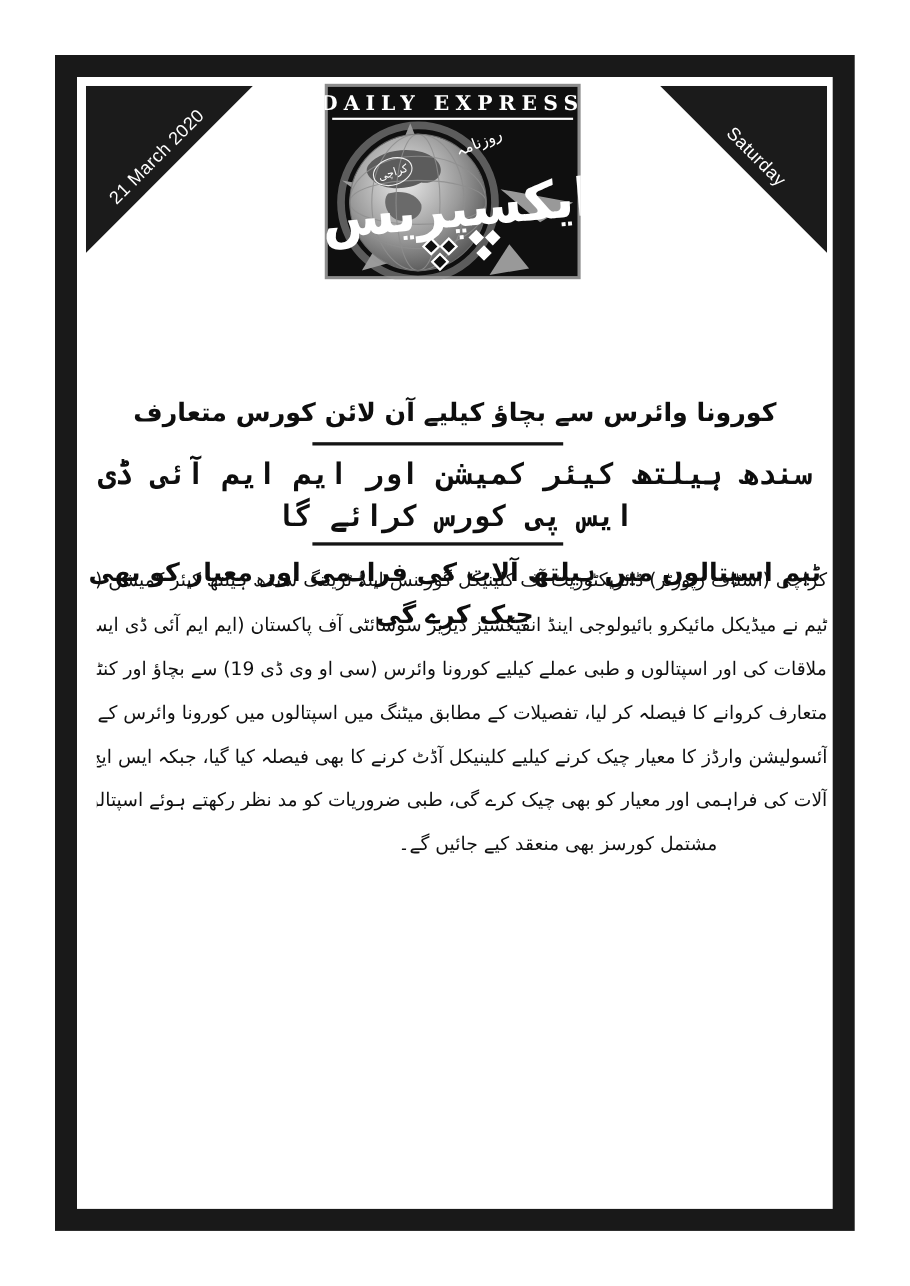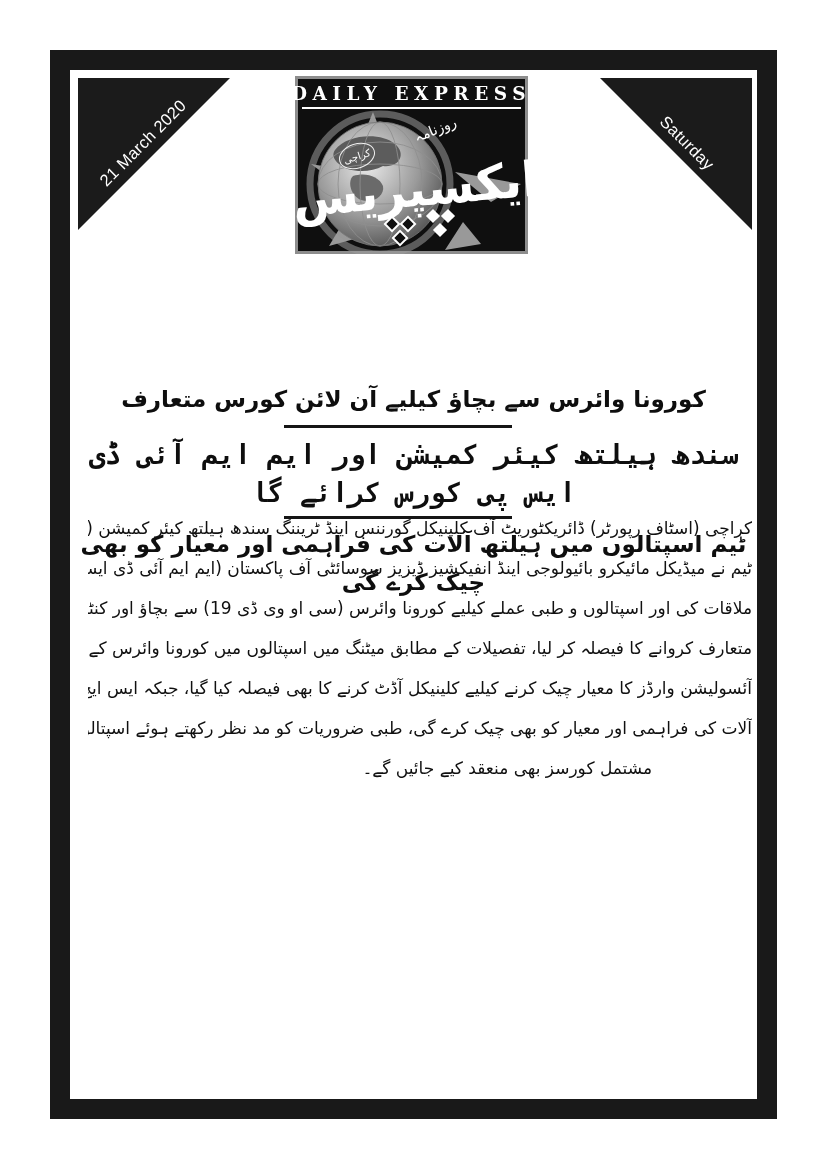--- a/index.html
+++ b/index.html
@@ -26,21 +26,21 @@
   .tri-tr .ribbon-label{transform:rotate(45deg) translateY(-16px);}
   
   .logo{position:absolute;left:295px;top:76px;width:233px;height:138px;}
   .logo svg{display:block;}
   
   .headlines{
     position:absolute;left:70px;top:356px;width:687px;
     direction:rtl;text-align:center;
   }
   .hline{font-weight:bold;color:#0e0e0e;}
-  .h1{font-size:23px;line-height:40px;margin-top:23px;}
+  .h1{font-size:23px;line-height:40px;}
   .h2{font-size:27px;line-height:38px;margin-top:10px;font-family:Liberation Mono, monospace;}
   .h3{font-size:23px;line-height:38px;margin-top:6px;}
   .rule{width:228px;height:3px;background:#151515;margin:6px auto 0;
         transform:translateX(-16px);}
   .rule2{margin-top:2px;}
   
   .article{
     position:absolute;left:88px;top:508px;width:664px;
     direction:rtl;font-size:17px;color:#101010;
   }

